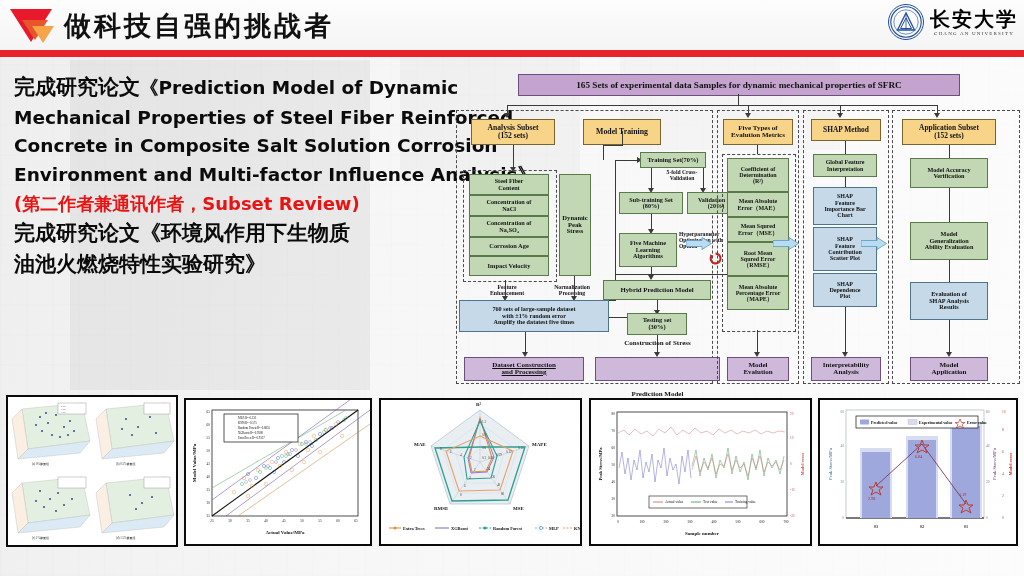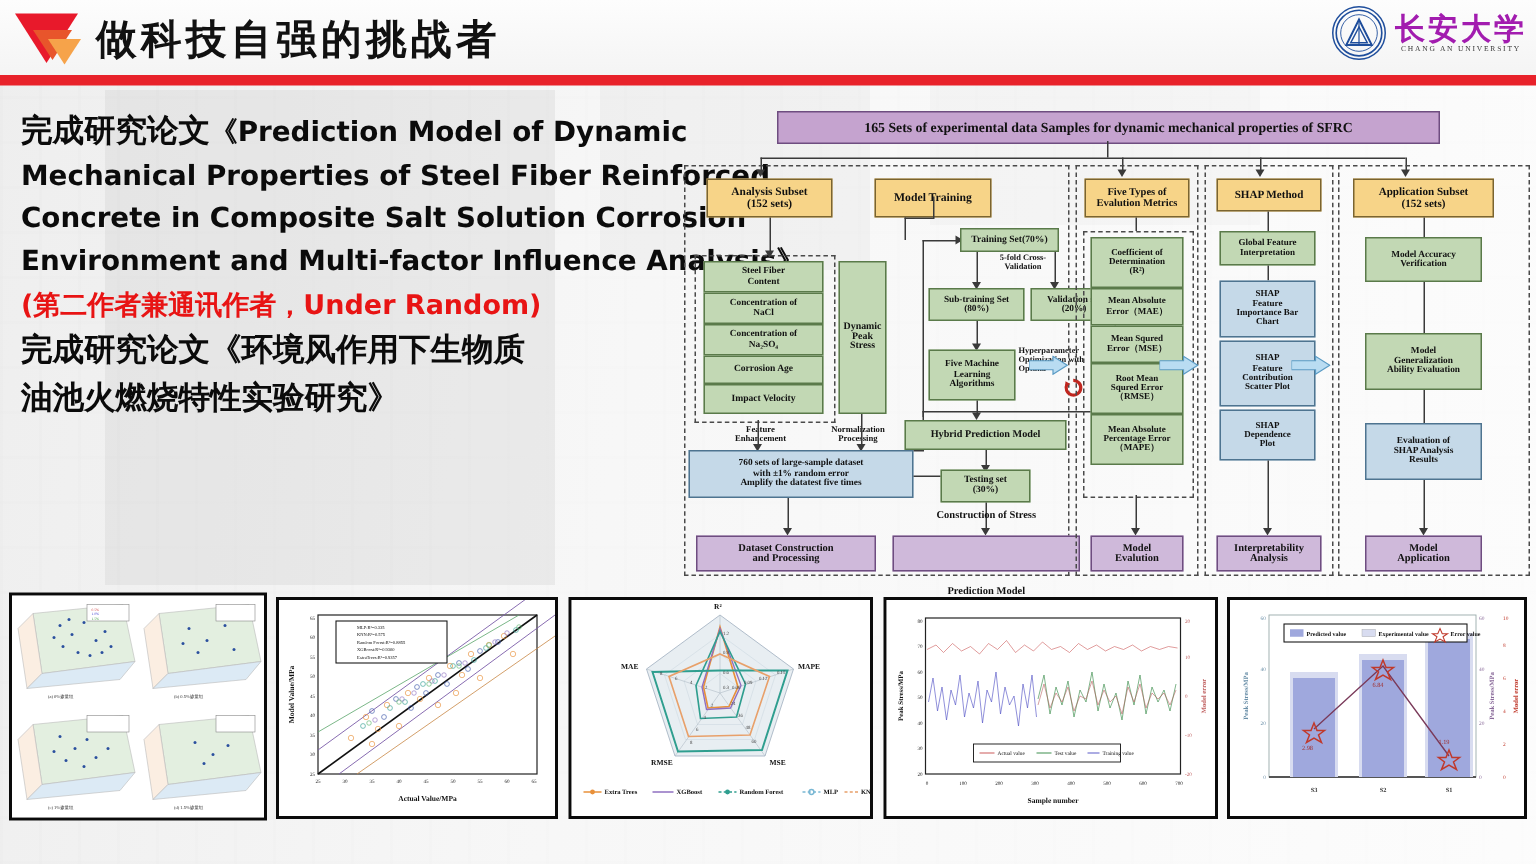--- a/index.html
+++ b/index.html
@@ -34,21 +34,21 @@
   .logo-mark{position:absolute;left:8px;top:6px;width:56px;height:40px;z-index:5;}
   .title-zh{
     position:absolute;left:64px;top:8px;z-index:5;
     font-family:"DejaVu Sans", sans-serif;
     font-size:27px;font-weight:bold;letter-spacing:3px;color:#111;
     white-space:nowrap;
   }
   .uni-logo{position:absolute;right:6px;top:4px;z-index:5;display:flex;align-items:center;gap:6px;}
   .uni-seal{width:34px;height:34px;border-radius:50%;border:1.6px solid #1f4e9c;position:relative;}
   .uni-name{
-    font-family:"DejaVu Sans", serif;font-size:20px;font-weight:bold;color:#a21caf;
+    font-family:"DejaVu Sans", serif;font-size:20px;font-weight:bold;color:#000000;
     letter-spacing:2px;line-height:1;
   }
   .uni-sub{font-family:"Liberation Serif",serif;font-size:5px;letter-spacing:1.2px;color:#3a3a3a;text-align:center;margin-top:2px;}
 
   
   .text-block{position:absolute;left:14px;top:76px;width:440px;z-index:3;}
   .ln{margin:0 0 8px 0;line-height:1.12;white-space:nowrap;}
   .zh{font-family:"DejaVu Sans",sans-serif;font-size:21px;font-weight:bold;color:#0b0b0b;}
   .en{font-family:"DejaVu Sans",sans-serif;font-size:18.5px;font-weight:bold;color:#0b0b0b;}
   .red{font-family:"DejaVu Sans",sans-serif;font-size:18px;font-weight:bold;color:#e81414;}
@@ -135,21 +135,21 @@
   </div>
 </div>
 
 <div class="text-block">
   <p class="ln">
     <span class="zh">完成研究论文</span><span class="en">《Prediction Model of Dynamic</span>
   </p>
   <p class="ln en">Mechanical Properties of Steel Fiber Reinforced</p>
   <p class="ln en">Concrete in Composite Salt Solution Corrosion</p>
   <p class="ln en">Environment and Multi-factor Influence Analysis》</p>
-  <p class="ln red">(第二作者兼通讯作者，Under Random)</p>
+  <p class="ln red">(第二作者兼通讯作者，Subset Review)</p>
   <p class="ln zh">完成研究论文《环境风作用下生物质</p>
   <p class="ln zh">油池火燃烧特性实验研究》</p>
 </div>
 
 <div class="flow">
 
   <div class="flow-title">165 Sets of experimental data Samples for dynamic mechanical properties of SFRC</div>
 
   <div class="ln-v" style="left:283px;top:20px;height:11px;"></div>
   <div class="ln-h" style="left:52px;top:31px;width:430px;"></div>
@@ -222,21 +222,21 @@
     <span>Amplify the datatest five times</span>
   </div>
 
   <div class="ln-v" style="left:160px;top:86px;height:140px;"></div>
   <div class="ln-h" style="left:154px;top:226px;width:7px;"></div>
   <div class="ln-h" style="left:160px;top:86px;width:24px;"></div>
   <div class="arrowright" style="left:182px;top:83px;"></div>
 
   <div class="ln-v" style="left:70px;top:258px;height:22px;"></div>
   <div class="arrowdown" style="left:67px;top:278px;"></div>
-  <div class="nodebox purple" style="left:9px;top:283px;width:120px;height:24px;font-size:7px;flex-direction:column;">
+  <div class="nodebox purple" style="left:9px;top:283px;width:120px;height:24px;font-size:7px;flex-direction:column;text-decoration:underline;">
     <span>Dataset Construction</span>
     <span>and Processing</span>
   </div>
 
   <div class="ln-h" style="left:154px;top:243px;width:38px;"></div>
   <div class="arrowright" style="left:190px;top:240px;"></div>
 
   <div class="nodebox green" style="left:185px;top:78px;width:66px;height:16px;font-size:6.4px;">
     <span>Training Set(70%)</span>
   </div>

